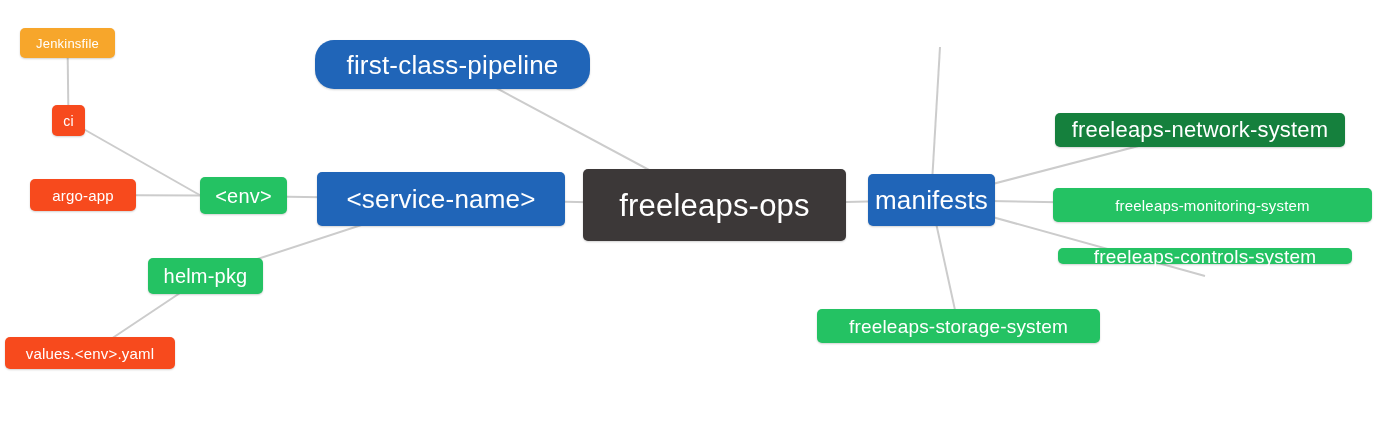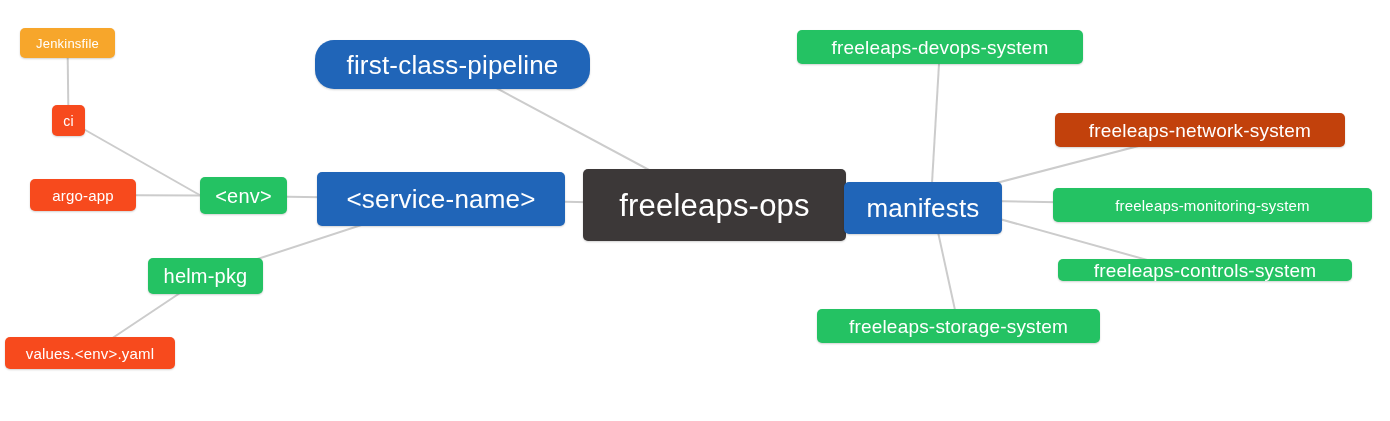--- a/index.html
+++ b/index.html
@@ -69,20 +69,19 @@
   <div id="nodes-layer">
       <div class="node" style="left: 20px; top: 28px; width: 95px; height: 30px; background: rgb(247, 166, 43); font-size: 13px; color: rgb(255, 255, 255);">Jenkinsfile</div>
       <div class="node" style="left: 52px; top: 105px; width: 33px; height: 31px; background: rgb(247, 74, 29); font-size: 14px; color: rgb(255, 255, 255);">ci</div>
       <div class="node" style="left: 30px; top: 179px; width: 106px; height: 32px; background: rgb(247, 74, 29); font-size: 15px; color: rgb(255, 255, 255);">argo-app</div>
       <div class="node" style="left: 157px; top: 177px; width: 87px; height: 37px; background: rgb(36, 194, 99); font-size: 20px; color: rgb(255, 255, 255); margin-left: 43px;">&lt;env&gt;</div>
       <div class="node" style="left: 148px; top: 258px; width: 115px; height: 36px; background: rgb(36, 194, 99); font-size: 20px; color: rgb(255, 255, 255);">helm-pkg</div>
       <div class="node" style="left: 5px; top: 337px; width: 170px; height: 32px; background: rgb(247, 74, 29); font-size: 15px; color: #ffffff;">values.&lt;env&gt;.yaml</div>
       <div class="node" style="left: 315px; top: 40px; width: 275px; height: 49px; background: rgb(32, 101, 184); font-size: 26px; color: rgb(255, 255, 255); border-radius: 19px;">first-class-pipeline</div>
       <div class="node" style="left: 317px; top: 172px; width: 248px; height: 54px; background: rgb(32, 101, 184); font-size: 26px; color: rgb(255, 255, 255);">&lt;service-name&gt;</div>
       <div class="node" style="left: 583px; top: 169px; width: 263px; height: 72px; background: rgb(60, 56, 56); font-size: 31px; color: rgb(255, 255, 255);">freeleaps-ops</div>
-      <div class="node" style="left: 844px; top: 174px; width: 158px; height: 52px; background: rgb(32, 101, 184); font-size: 26px; color: rgb(255, 255, 255); margin-top: 8px;">manifests</div>
-      <div class="node" style="left: 797px; top: 30px; width: 286px; height: 34px; background: rgb(36, 194, 99); font-size: 19px; color: rgb(255, 255, 255);">freeleaps-devops-system</div>
-      <div class="node" style="left: 1055px; top: 113px; width: 290px; height: 34px; background: #c2410c; font-size: 19px; color: rgb(255, 255, 255);">freeleaps-network-system</div>
+      <div class="node" style="left: 868px; top: 174px; width: 127px; height: 52px; background: rgb(32, 101, 184); font-size: 26px; color: rgb(255, 255, 255);">manifests</div>
+      <div class="node" style="left: 1055px; top: 113px; width: 290px; height: 34px; background: #15803d; font-size: 22px; color: rgb(255, 255, 255);">freeleaps-network-system</div>
       <div class="node" style="left: 1053px; top: 188px; width: 319px; height: 34px; background: rgb(36, 194, 99); font-size: 15px; color: rgb(255, 255, 255);">freeleaps-monitoring-system</div>
-      <div class="node" style="left: 1058px; top: 259px; width: 294px; height: 22px; background: rgb(36, 194, 99); font-size: 19px; color: rgb(255, 255, 255);">freeleaps-controls-system</div>
+      <div class="node" style="left: 1058px; top: 248px; width: 294px; height: 16px; background: rgb(36, 194, 99); font-size: 19px; color: rgb(255, 255, 255);">freeleaps-controls-system</div>
       <div class="node" style="left: 817px; top: 309px; width: 283px; height: 34px; background: rgb(36, 194, 99); font-size: 19px; color: rgb(255, 255, 255);">freeleaps-storage-system</div>
     </div>
 </div>
 
 </body></html>

